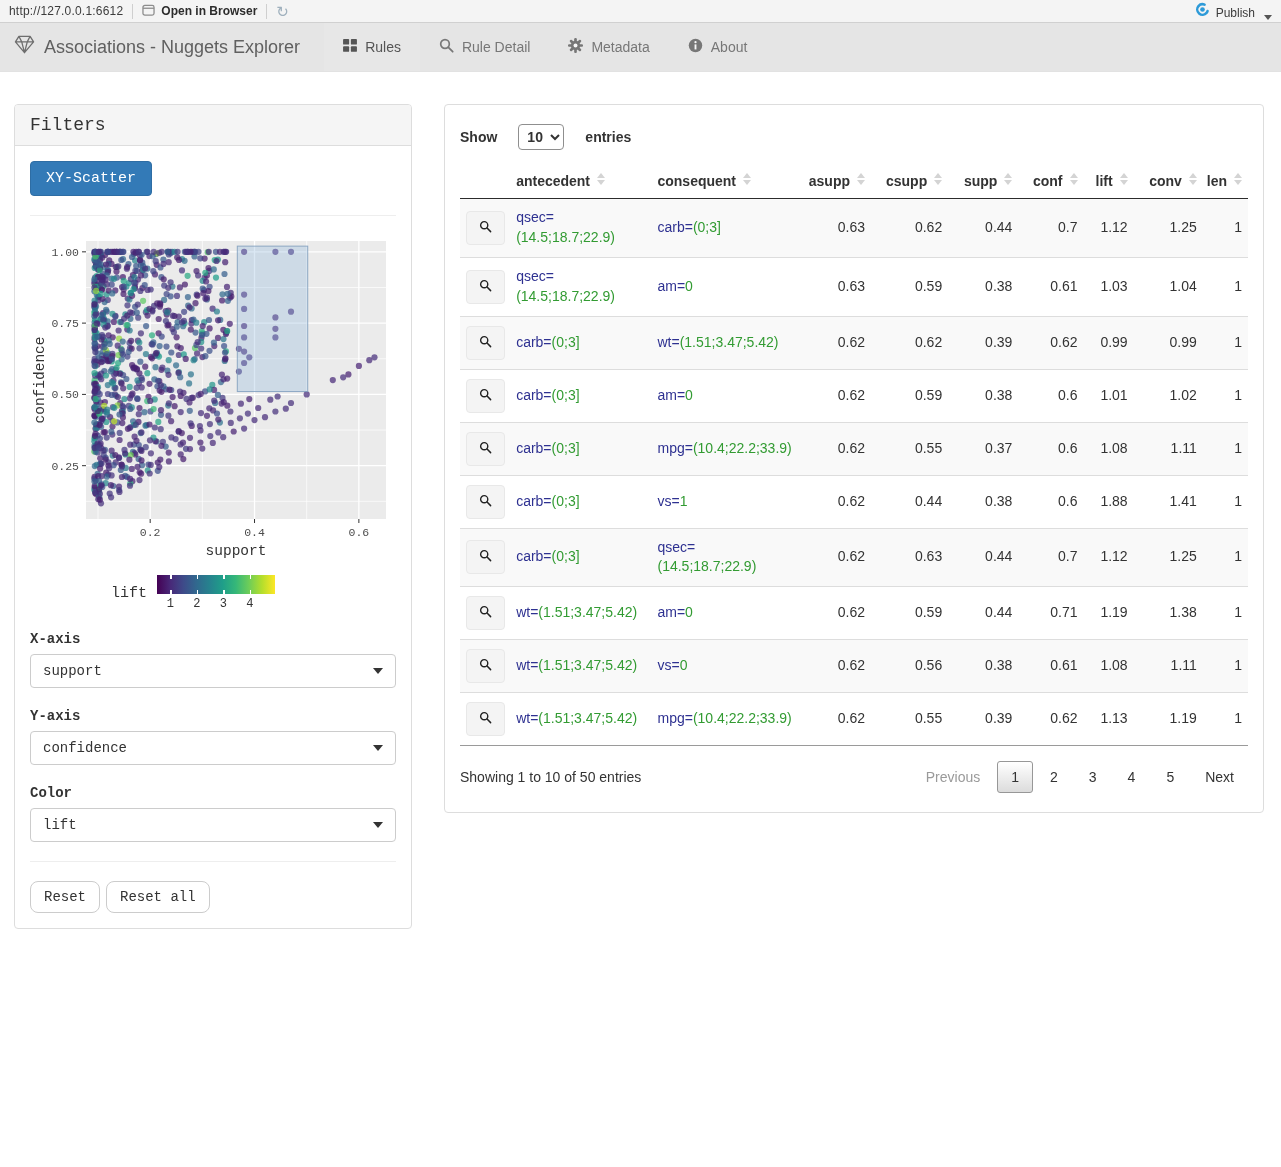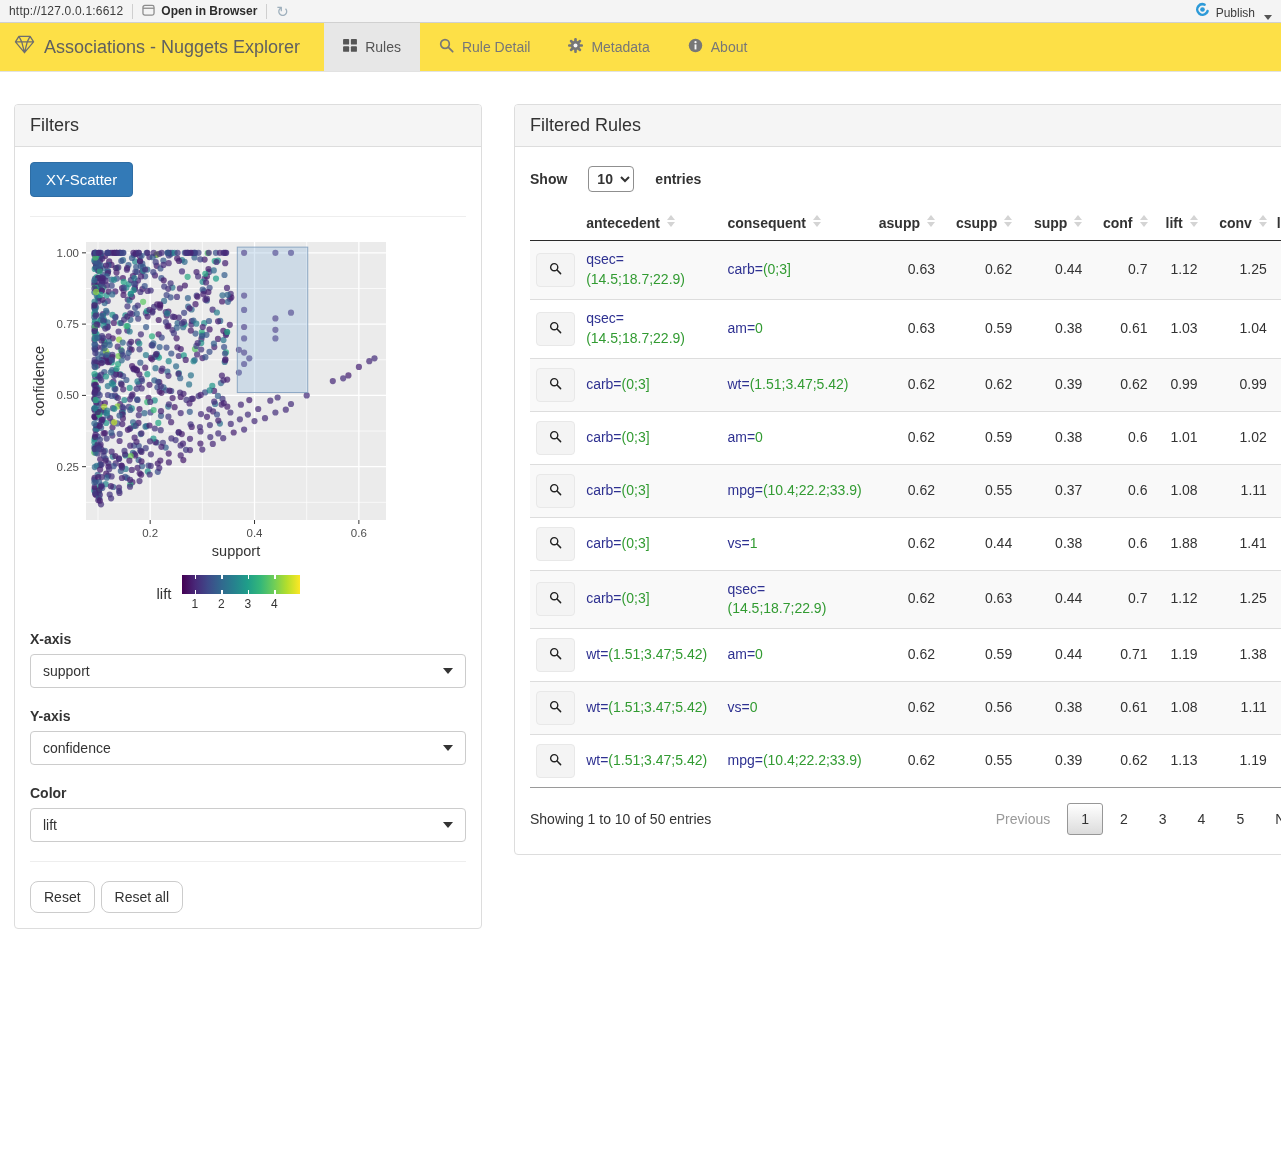--- a/index.html
+++ b/index.html
@@ -10,31 +10,31 @@
   .viewer-bar { height:23px; background:#f4f4f4; border-bottom:1px solid #d0d0d0;
     display:flex; align-items:center; padding:0 9px; font-size:12px; color:#3c3c3c; }
   .viewer-bar .url { letter-spacing:.2px; }
   .vsep { width:1px; height:15px; background:#cfcfcf; margin:0 9px; }
   .open-browser { display:flex; align-items:center; gap:6px; font-weight:bold; color:#2c2c2c; cursor:pointer; }
   .refresh-glyph { color:#9fb0bd; font-size:15px; line-height:1; cursor:pointer; }
   .publish-area { margin-left:auto; display:flex; align-items:flex-end; gap:6px; cursor:pointer; color:#3c3c3c; }
   .caret-sm { width:0; height:0; border-left:4px solid transparent; border-right:4px solid transparent; border-top:5px solid #555; margin-left:3px; }
 
   
-  .navbar { height:49px; background:#fde047; border-bottom:1px solid #e2e2e2; display:flex; align-items:stretch; }
+  .navbar { height:49px; background:#e5e5e5; border-bottom:1px solid #e2e2e2; display:flex; align-items:stretch; }
   .brand { display:flex; align-items:center; gap:9px; padding:0 24px 0 14px; font-size:18px; color:#606060; white-space:nowrap; }
   .nav-tab { display:flex; align-items:center; gap:8px; padding:0 19px; color:#777; font-size:14px; cursor:pointer; }
   .nav-tab.active { background:#e7e7e7; color:#555; }
 
   
   .content { display:flex; align-items:flex-start; gap:32px; padding:32px 16px 0 14px; }
   .panel { border:1px solid #ddd; border-radius:4px; background:#fff; }
   .panel-heading { background:#f5f5f5; border-bottom:1px solid #ddd; padding:10px 15px; font-size:18px; color:#333; border-radius:3px 3px 0 0; }
   .panel-body { padding:15px; }
-  .panel-filters { width:468px; flex:none; }
+  .panel-filters { width:398px; flex:none;font-family:Liberation Mono, monospace; }
   .panel-rules { width:820px; flex:none; }
 
   
   .tabset { display:flex; border-bottom:1px solid #ddd; margin:4px 0 16px 0; }
   .ftab { padding:10px 16px; margin-right:2px; margin-bottom:-1px; cursor:pointer; border:1px solid transparent; border-radius:4px 4px 0 0; }
   .ftab.inactive { color:#337ab7; }
   .ftab.active { color:#555; background:#fff; border-color:#ddd #ddd #fff #ddd; }
   .btn-primary { background:#337ab7; border:1px solid #2e6da4; color:#fff; font-size:15px; padding:8px 15px; border-radius:4px; cursor:pointer; font-family:inherit; }
   hr { border:0; border-top:1px solid #eee; margin:19px 0; }
   .alert-info { background:#d9edf7; border:1px solid #c7e3f1; color:#2a556b; border-radius:6px;
@@ -1213,21 +1213,20 @@
 
       <hr>
       <div class="reset-row">
         <button class="btn-default">Reset</button>
         <button class="btn-default">Reset all</button>
       </div>
     </div>
   </div>
 
   <div class="panel panel-rules">
-    <div class="panel-heading">Filtered Rules</div>
     <div class="panel-body">
       <div class="dt-top">
         <span>Show</span>
         <select><option>10</option></select>
         <span>entries</span>
       </div>
 
       <table class="rules">
         <colgroup>
           <col style="width:50px">

